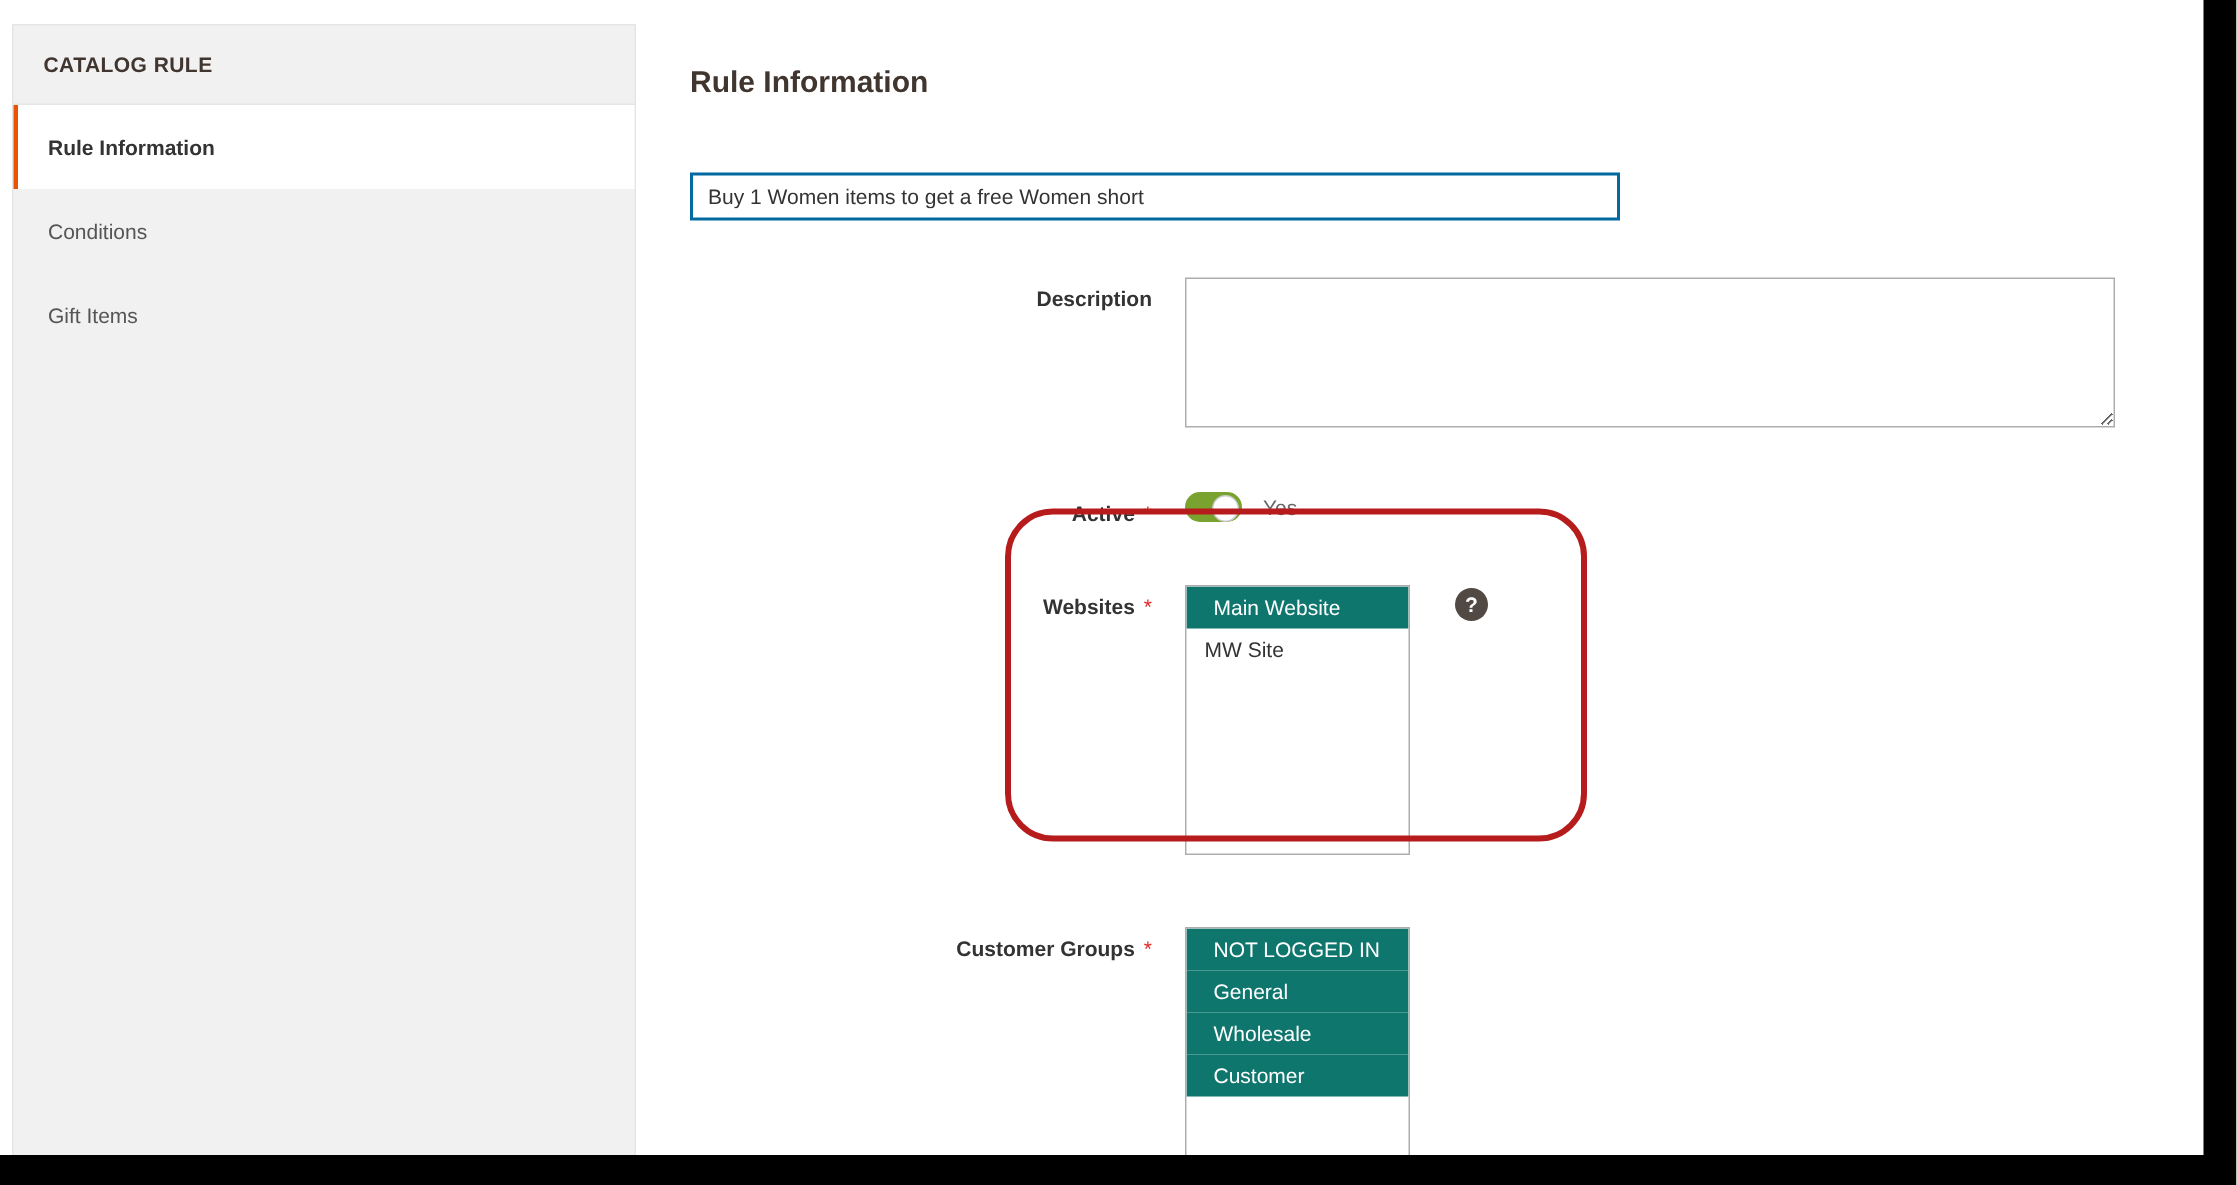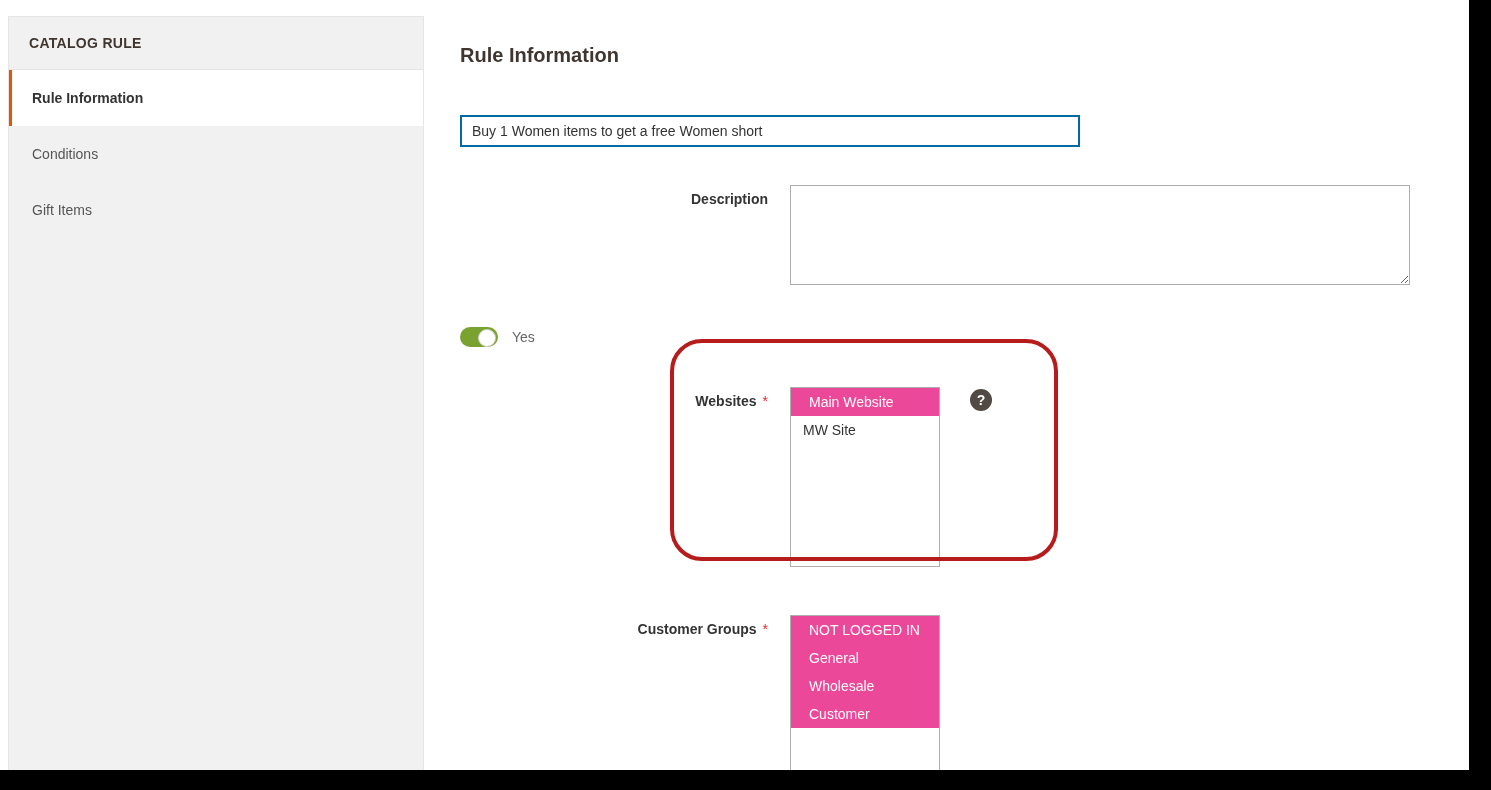--- a/index.html
+++ b/index.html
@@ -112,21 +112,21 @@
   overflow: auto;
   background: #fff;
 }
 .select-option {
   padding: 6px 12px;
   font-size: 14px;
   color: #333;
   cursor: pointer;
 }
 .select-option.selected {
-  background: #ec4899;
+  background: #0f766e;
   color: #fff;
   padding-left: 18px;
 }
 .select-wrap { display: flex; align-items: flex-start; gap: 30px; }
 .help-icon {
   width: 22px; height: 22px;
   background: #514943;
   color: #fff;
   border-radius: 50%;
   display: flex;
@@ -177,20 +177,21 @@
     </div>
 
     <div class="field-row">
       <div class="field-label">Description</div>
       <div class="field-control">
         <textarea class="textarea-input" style=""></textarea>
       </div>
     </div>
 
     <div class="field-row" style="margin-bottom:40px;">
+      <div class="field-label required">Active</div>
       <div class="field-control">
         <div class="toggle-wrap">
           <div class="toggle"></div>
           <span class="toggle-text">Yes</span>
         </div>
       </div>
     </div>
 
     <div class="field-row" style="margin-bottom:48px;">
       <div class="field-label required">Websites</div>

